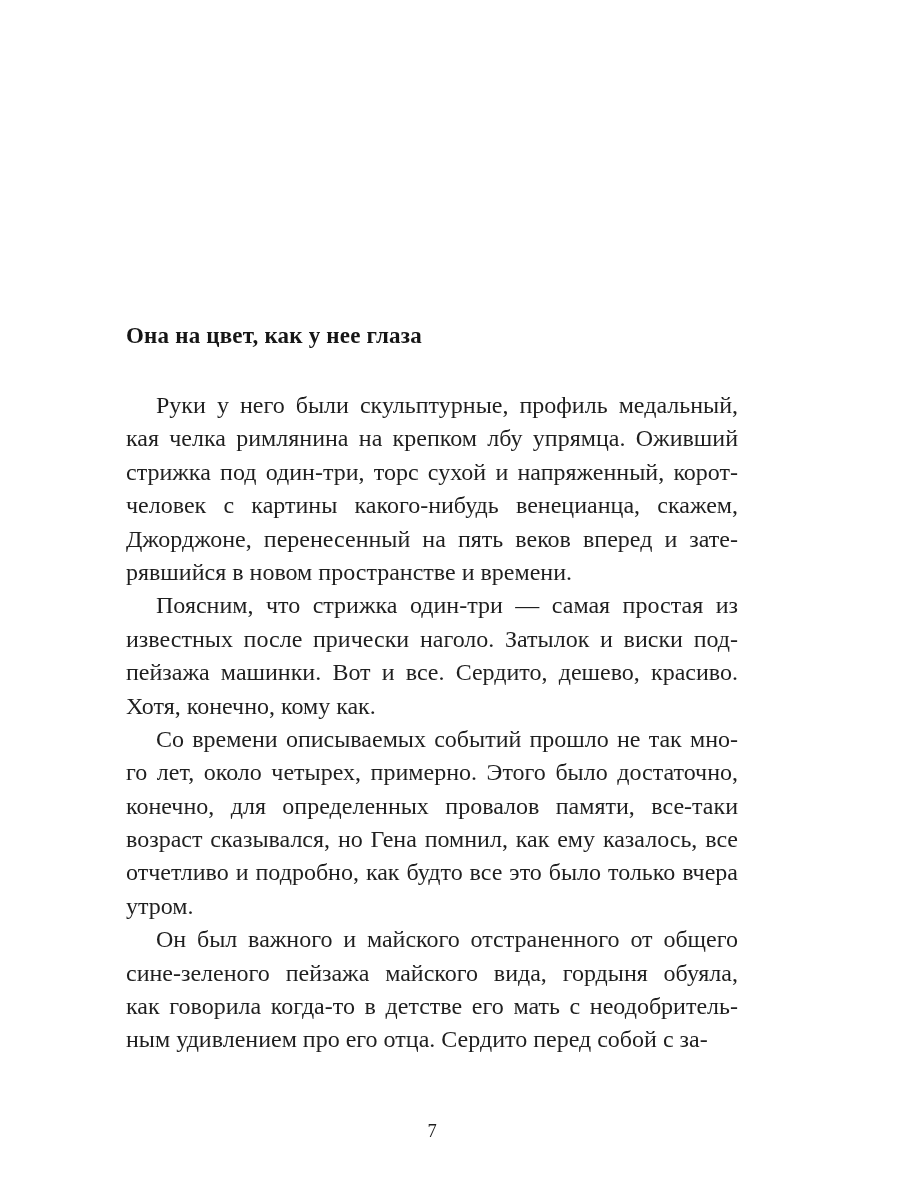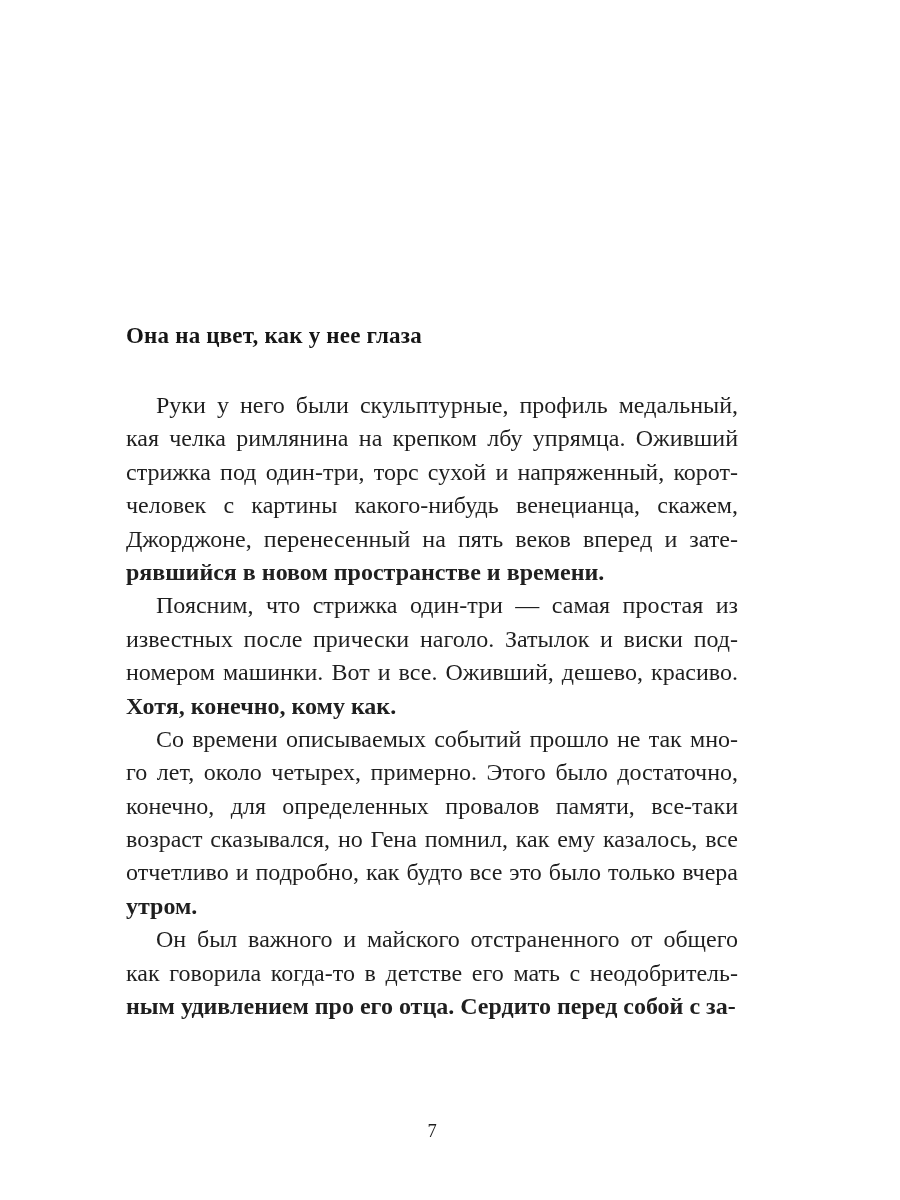--- a/index.html
+++ b/index.html
@@ -45,21 +45,20 @@
     line-height: 33.4px;
     overflow: hidden;
     text-align: justify;
     text-align-last: justify;
   }
   .text-line.para-first {
     text-indent: 30px;
   }
   .text-line.para-last {
     text-align-last: left;
-    font-weight: bold;
   }
   .page-number {
     position: absolute;
     left: 126px;
     top: 1119px;
     width: 612px;
     text-align: center;
     font-size: 18.5px;
     line-height: 24px;
     color: var(--text-color, #2a2a2a);
@@ -73,27 +72,28 @@
 
   <div class="body-text">
       <div class="text-line para-first">Руки у него были скульптурные, профиль медальный,</div>
       <div class="text-line">кая челка римлянина на крепком лбу упрямца. Оживший</div>
       <div class="text-line">стрижка под один-три, торс сухой и напряженный, корот-</div>
       <div class="text-line">человек с картины какого-нибудь венецианца, скажем,</div>
       <div class="text-line">Джорджоне, перенесенный на пять веков вперед и зате-</div>
       <div class="text-line para-last">рявшийся в новом пространстве и времени.</div>
       <div class="text-line para-first">Поясним, что стрижка один-три — самая простая из всех</div>
       <div class="text-line">известных после прически наголо. Затылок и виски под-</div>
-      <div class="text-line">номером машинки. Вот и все. Оживший, дешево, красиво.</div>
+      <div class="text-line">пейзажа машинки. Вот и все. Сердито, дешево, красиво.</div>
       <div class="text-line para-last">Хотя, конечно, кому как.</div>
       <div class="text-line para-first">Со времени описываемых событий прошло не так мно-</div>
       <div class="text-line">го лет, около четырех, примерно. Этого было достаточно,</div>
       <div class="text-line">конечно, для определенных провалов памяти, все-таки</div>
       <div class="text-line">возраст сказывался, но Гена помнил, как ему казалось, все</div>
       <div class="text-line">отчетливо и подробно, как будто все это было только вчера</div>
       <div class="text-line para-last">утром.</div>
       <div class="text-line para-first">Он был важного и майского отстраненного от общего</div>
+      <div class="text-line">сине-зеленого пейзажа майского вида, гордыня обуяла,</div>
       <div class="text-line">как говорила когда-то в детстве его мать с неодобритель-</div>
       <div class="text-line para-last">ным удивлением про его отца. Сердито перед собой с за-</div>
     </div>
 
   <div class="page-number">7</div>
 </div>
 
 </body></html>

